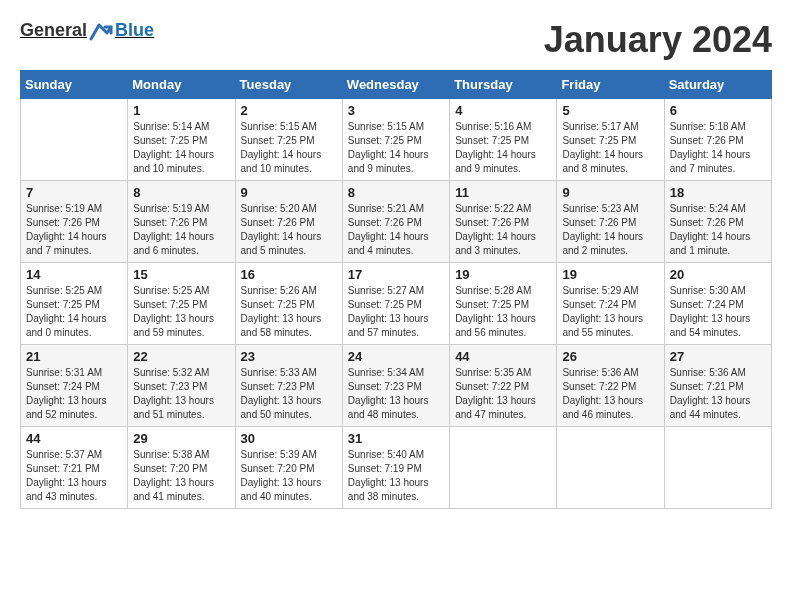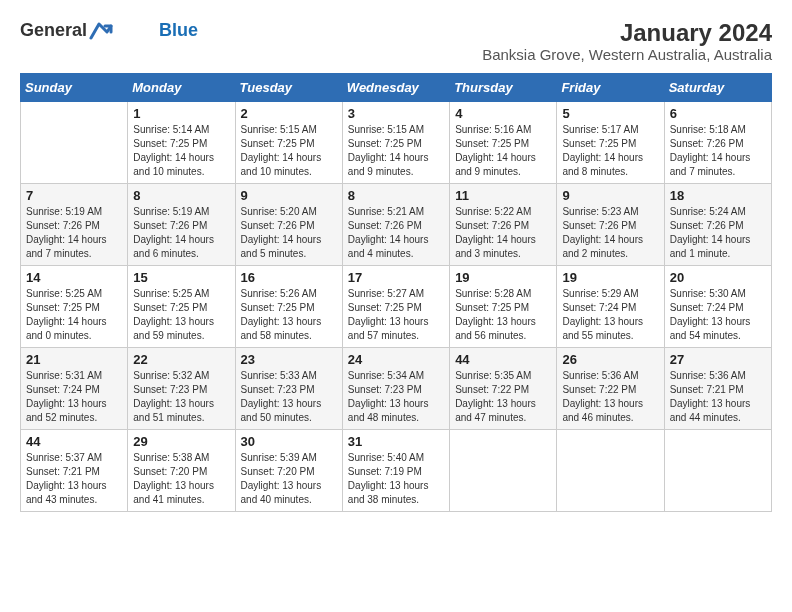--- a/index.html
+++ b/index.html
@@ -11,42 +11,43 @@
       padding: 20px;
     }
     .header {
       display: flex;
       justify-content: space-between;
       align-items: flex-start;
       margin-bottom: 10px;
     }
     .logo {
       display: flex;
+      align-items: center;
+      text-decoration: underline;
     }
     .logo-text-general {
       font-size: 18px;
       font-weight: bold;
       color: #333;
     }
     .logo-text-blue {
       font-size: 18px;
       font-weight: bold;
       color: #1a6eb5;
-      margin-left: 44px;
     }
     .logo-icon {
       width: 24px;
       height: 20px;
       margin: 0 2px;
     }
     .title-block {
       text-align: right;
     }
     .month-year {
-      font-size: 24px;
+      font-size: 36px;
       font-weight: bold;
       color: #333;
       line-height: 1.1;
     }
     .location {
       font-size: 15px;
       color: #555;
     }
     .calendar {
       width: 100%;
@@ -54,21 +55,20 @@
       font-size: 11px;
     }
     .calendar th {
       background-color: #2e6db4;
       color: #fff;
       padding: 6px 4px;
       text-align: left;
       font-size: 13px;
       font-weight: bold;
       border: 1px solid #2e6db4;
-      font-style: italic;
     }
     .calendar td {
       border: 1px solid #ccc;
       vertical-align: top;
       padding: 4px 5px;
       width: 107px;
       min-height: 80px;
       background: #fff;
     }
     .calendar tr:nth-child(even) td {
@@ -97,21 +97,20 @@
   <div class="logo">
     <span class="logo-text-general">General</span>
     <svg class="logo-icon" viewBox="0 0 24 20" fill="none">
       <path d="M2 18 L10 4 L18 12 L22 6" stroke="#2e6db4" stroke-width="3" fill="none" stroke-linecap="round" stroke-linejoin="round"></path>
       <path d="M16 6 L22 6 L22 12" stroke="#2e6db4" stroke-width="3" fill="none" stroke-linecap="round" stroke-linejoin="round"></path>
     </svg>
     <span class="logo-text-blue">Blue</span>
   </div>
   <div class="title-block">
     <div class="month-year">January 2024</div>
-    <div class="location">Banksia Grove, Western Australia, Australia</div>
   </div>
 </div>
 
 <table class="calendar">
   <thead>
     <tr>
     <th>Sunday</th>
         <th>Monday</th>
         <th>Tuesday</th>
         <th>Wednesday</th>

